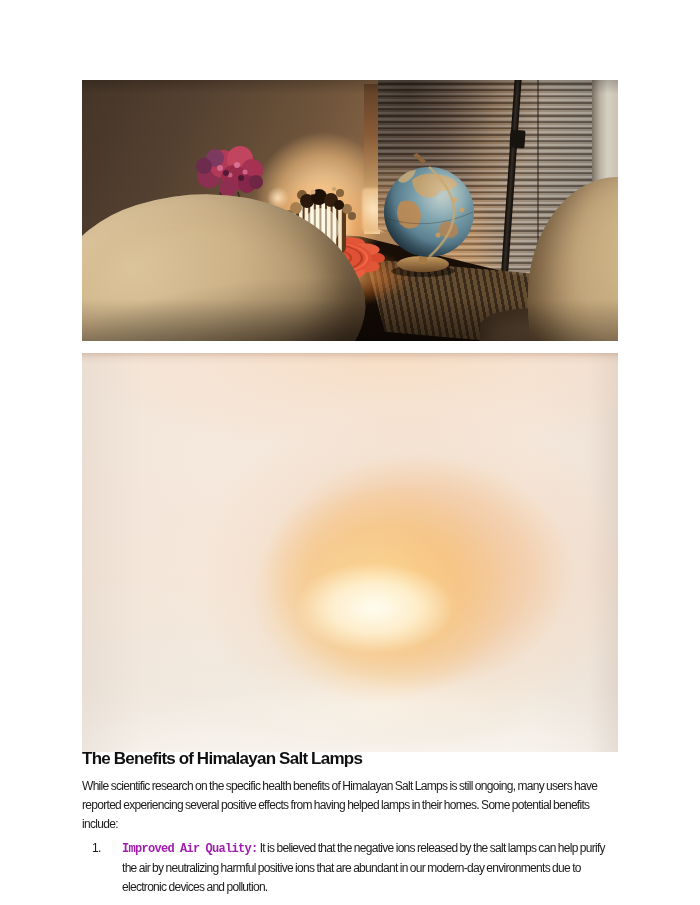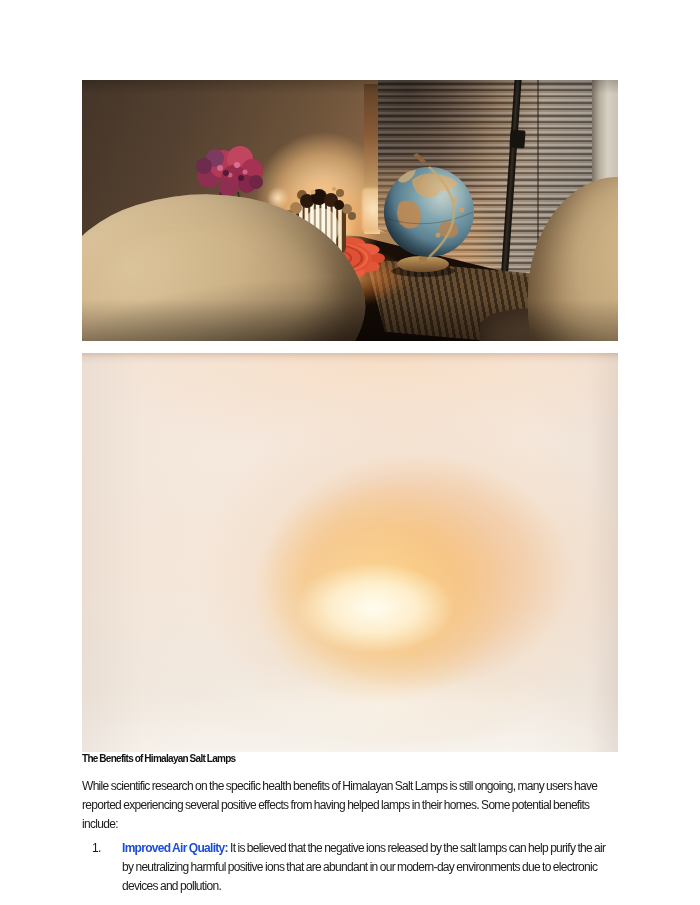--- a/index.html
+++ b/index.html
@@ -86,28 +86,28 @@
       radial-gradient(ellipse 130px 110px at 300px 240px, rgba(255,224,150,.75), rgba(250,200,120,.45) 60%, rgba(250,200,120,0) 100%),
       radial-gradient(ellipse 155px 118px at 335px 220px, rgba(243,170,95,.55), rgba(240,170,100,.28) 70%, rgba(240,170,100,0) 100%),
       radial-gradient(ellipse 215px 175px at 330px 225px, rgba(242,185,130,.40), rgba(242,185,130,0) 100%),
       radial-gradient(ellipse 185px 52px at 300px 352px, rgba(250,247,240,.92), rgba(244,238,228,.4) 70%, rgba(244,238,228,0) 100%),
       radial-gradient(ellipse 320px 90px at 310px 8px, rgba(250,214,180,.55), rgba(250,214,180,0) 100%),
       linear-gradient(90deg, rgba(210,195,185,.28), rgba(235,220,210,.12) 60px, rgba(235,220,210,0) 120px),
       linear-gradient(270deg, rgba(190,170,160,.30), rgba(220,205,195,.15) 30px, rgba(220,205,195,0) 90px),
       linear-gradient(180deg, #f4e8dd 0%, #f5e7da 55%, #f1e9df 85%, #f7f3ed 100%);
   }
   .body-text > * { position:relative; z-index:1; }
-  h1.doc-h, h2.doc-h { font-size:10px; line-height:15px; margin:0 0 11px 0; font-weight:bold; color:#111; }
+  h1.doc-h, h2.doc-h { font-size:17px; line-height:15px; margin:0 0 11px 0; font-weight:bold; color:#111; }
   p.doc-p { margin:0 0 6px 0; }
   ol.benefits, ul.placement { list-style:none; margin:0 0 0 0; padding:0; }
   ol.benefits { margin-bottom:3px; }
   .benefits li, .placement li { position:relative; padding-left:40px; margin-bottom:7px; }
   .marker-num { position:absolute; left:10px; top:0; }
   .benefits li p { margin:0; }
-  strong.lead { font-weight:bold; color:#1d4ed8; }
+  strong.lead { font-weight:bold; color:#a21caf;font-family:Liberation Mono, monospace; }
 </style>
 </head>
 <body>
 
 <div class="page">
   <div class="content">
 
     <figure class="photo">
       <div class="ph-wall"></div>
       <div class="ph-frame"></div>

